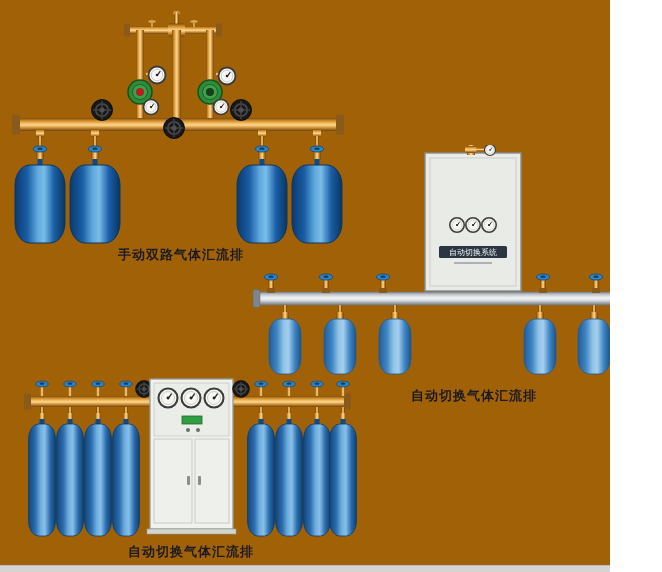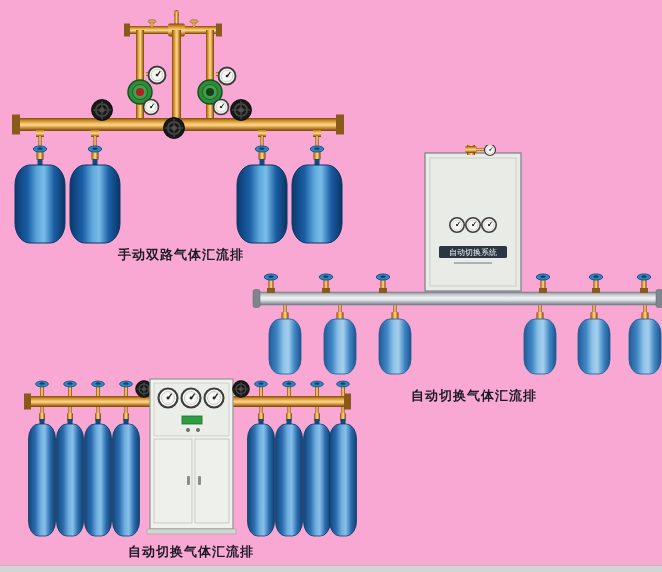--- a/index.html
+++ b/index.html
@@ -1,17 +1,17 @@
 <!DOCTYPE html>
 <html><head>
 <meta charset="utf-8">
 <style>
   html,body{margin:0;padding:0;background:#fff;}
   body{font-family:"DejaVu Sans","Liberation Sans",sans-serif;}
-  .page{position:relative;width:662px;height:572px;background:#f9a8d4;overflow:hidden;}
+  .page{position:relative;width:610px;height:572px;background:#a16207;overflow:hidden;}
   .figure{position:absolute;}
   .product-label{
     position:absolute;width:160px;text-align:center;
     font-size:13px;font-weight:bold;color:#1a1a24;letter-spacing:1px;
     white-space:nowrap;
   }
   .label-1{left:101px;top:246px;}
   .label-2{left:394px;top:387px;}
   .label-3{left:111px;top:543px;}
   .footer-band{position:absolute;left:0;top:565px;width:662px;height:7px;

